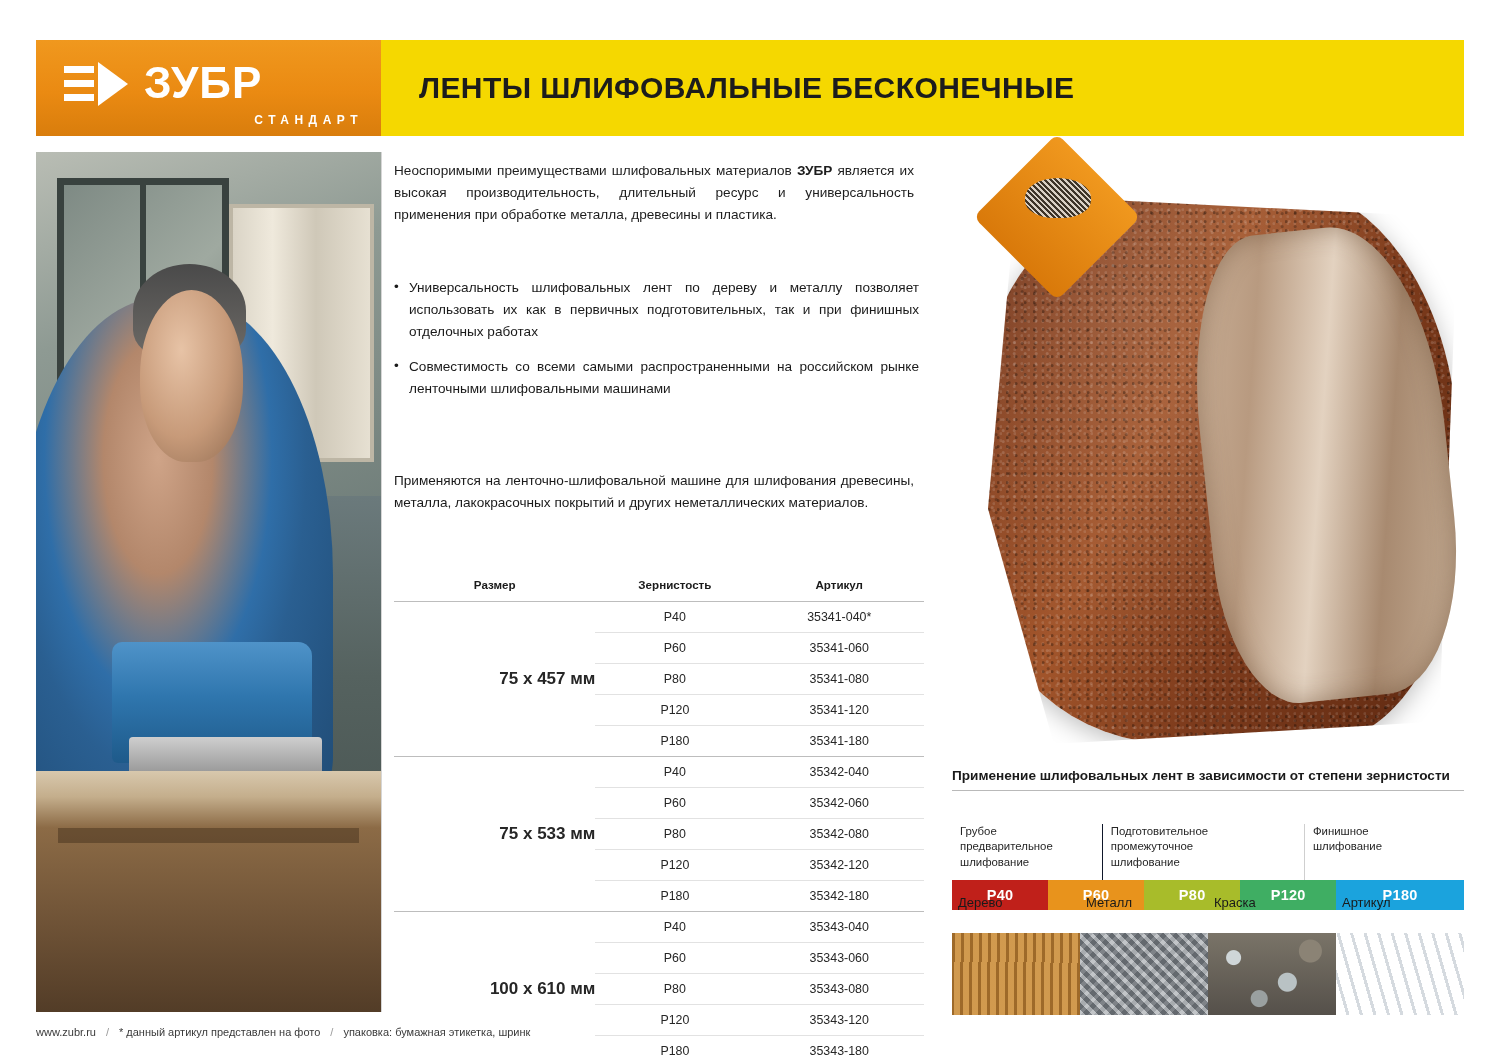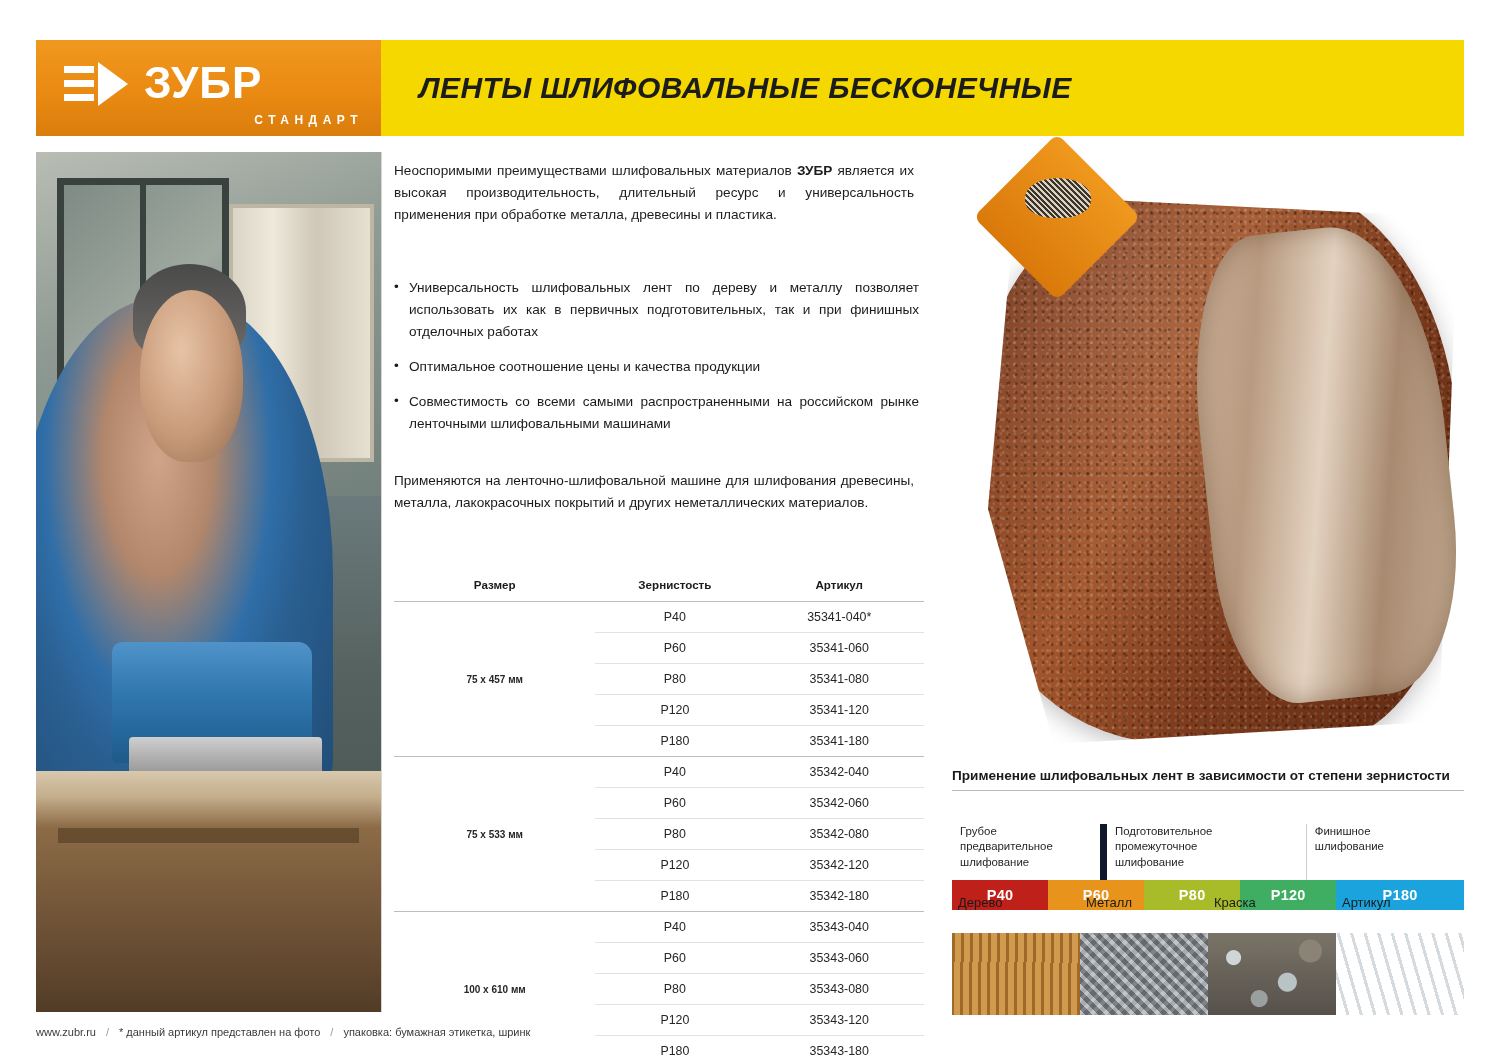--- a/index.html
+++ b/index.html
@@ -57,21 +57,20 @@
     color: #ffffff;
     font-size: 12px;
     letter-spacing: 5.5px;
     font-weight: bold;
   }
   .title-box {
     flex: 1;
     background: #f5d800;
     display: flex;
     align-items: center;
-    font-style: italic;
   }
   .title-box .title {
     margin-left: 38px;
     font-size: 30px;
     font-weight: bold;
     color: #1c1c1c;
     letter-spacing: 0.4px;
   }
 
   
@@ -202,23 +201,24 @@
     border-bottom: 1px solid #bdbdbd;
   }
   .spec-table td {
     text-align: center;
     padding: 8px 0;
     border-bottom: 1px solid #e2e2e2;
     color: #262626;
   }
   .spec-table td.size {
     font-weight: bold;
-    font-size: 10px;
+    font-size: 17px;
     border-bottom: 1px solid #bdbdbd;
     vertical-align: middle;
+    text-align: right;
   }
   .spec-table tr.group-end td { border-bottom: 1px solid #bdbdbd; }
   .spec-table col.c1 { width: 38%; }
   .spec-table col.c2 { width: 30%; }
   .spec-table col.c3 { width: 32%; }
 
   
   .product {
     position: absolute;
     left: 952px;
@@ -315,21 +315,21 @@
   }
   .grit-desc {
     display: flex;
     margin-top: 9px;
     font-size: 11.4px;
     line-height: 1.35;
     color: #262626;
   }
   .grit-desc > div { position: relative; padding: 0 6px 10px 8px; margin-top: 24px; }
   .grit-desc .d1 { width: 29%; }
-  .grit-desc .d2 { width: 40%; border-left: 7px solid #0f172a; }
+  .grit-desc .d2 { width: 40%; border-left: 1px solid #0f172a; }
   .grit-desc .d3 { width: 31%; border-left: 1px solid #cfcfcf; }
   .grit-bar {
     display: flex;
     height: 30px;
   }
   .grit-bar div {
     flex: 1;
     color: #ffffff;
     font-weight: bold;
     font-size: 14.5px;
@@ -435,21 +435,20 @@
   <div class="table"></div>
 </div>
 <div class="divider-v"></div>
 
 <div class="intro">
   <span>Неоспоримыми преимуществами шлифовальных материалов </span><b>ЗУБР</b><span> является их высокая производительность, длительный ресурс и универсальность применения при обработке металла, древесины и пластика.</span>
 </div>
 
 <div class="bullets">
   <div class="b">Универсальность шлифовальных лент по дереву и металлу позволяет использовать их как в первичных подготовительных, так и при финишных отделочных работах</div>
-  <div class="b">Оптимальное соотношение цены и качества продукции</div>
   <div class="b">Совместимость со всеми самыми распространенными на российском рынке ленточными шлифовальными машинами</div>
 </div>
 
 <div class="usage">Применяются на ленточно-шлифовальной машине для шлифования древесины, металла, лакокрасочных покрытий и других неметаллических материалов.</div>
 
 <table class="spec-table">
   <colgroup>
       <col class="c1">
       <col class="c2">
       <col class="c3">

